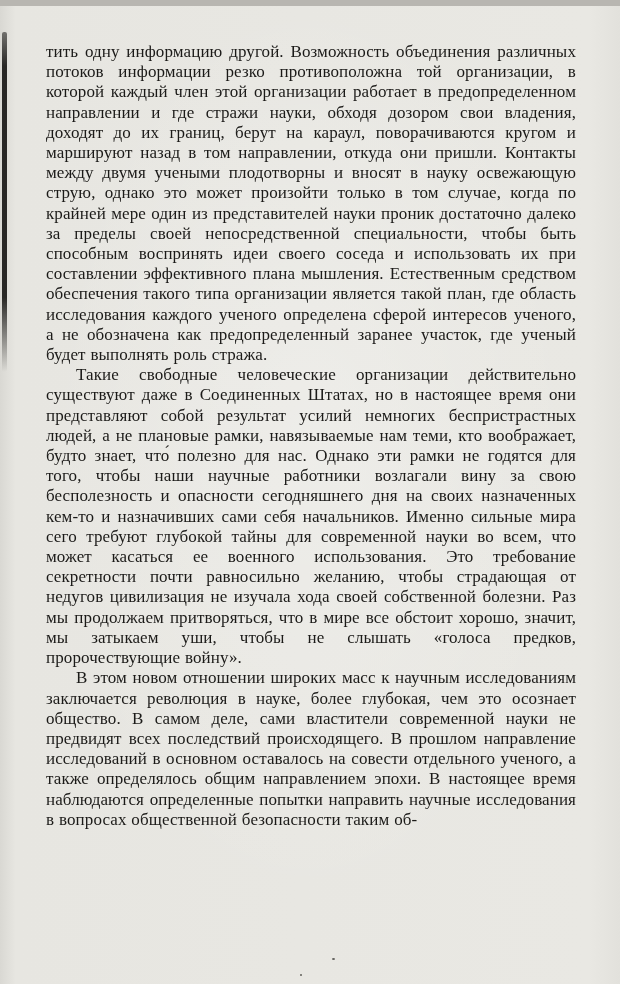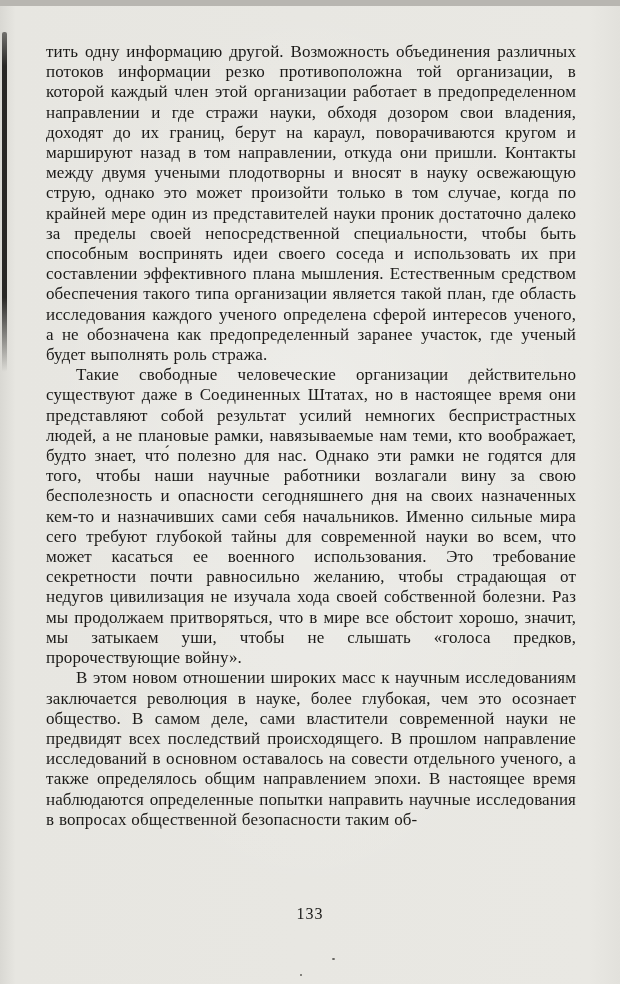--- a/index.html
+++ b/index.html
@@ -82,18 +82,17 @@
 <div class="scan-page">
 
   <div class="binding-shadow"></div>
 
   <div class="text-block">
     <p class="continuation">тить одну информацию другой. Возможность объединения различных потоков информации резко противоположна той организации, в которой каждый член этой организации работает в предопределенном направлении и где стражи науки, обходя дозором свои владения, доходят до их границ, берут на караул, поворачиваются кругом и маршируют назад в том направлении, откуда они пришли. Контакты между двумя учеными плодотворны и вносят в науку освежающую струю, однако это может произойти только в том случае, когда по крайней мере один из представителей науки проник достаточно далеко за пределы своей непосредственной специальности, чтобы быть способным воспринять идеи своего соседа и использовать их при составлении эффективного плана мышления. Естественным средством обеспечения такого типа организации является такой план, где область исследования каждого ученого определена сферой интересов ученого, а не обозначена как предопределенный заранее участок, где ученый будет выполнять роль стража.</p>
     <p>Такие свободные человеческие организации действительно существуют даже в Соединенных Штатах, но в настоящее время они представляют собой результат усилий немногих беспристрастных людей, а не плановые рамки, навязываемые нам теми, кто воображает, будто знает, что́ полезно для нас. Однако эти рамки не годятся для того, чтобы наши научные работники возлагали вину за свою бесполезность и опасности сегодняшнего дня на своих назначенных кем-то и назначивших сами себя начальников. Именно сильные мира сего требуют глубокой тайны для современной науки во всем, что может касаться ее военного использования. Это требование секретности почти равносильно желанию, чтобы страдающая от недугов цивилизация не изучала хода своей собственной болезни. Раз мы продолжаем притворяться, что в мире все обстоит хорошо, значит, мы затыкаем уши, чтобы не слышать «голоса предков, пророчествующие войну».</p>
     <p>В этом новом отношении широких масс к научным исследованиям заключается революция в науке, более глубокая, чем это осознает общество. В самом деле, сами властители современной науки не предвидят всех последствий происходящего. В прошлом направление исследований в основном оставалось на совести отдельного ученого, а также определялось общим направлением эпохи. В настоящее время наблюдаются определенные попытки направить научные исследования в вопросах общественной безопасности таким об-</p>
   </div>
 
-  <div class="page-number">133</div>
 
   <div class="scan-speck speck-1"></div>
   <div class="scan-speck speck-2"></div>
 
 </div>
 
 </body></html>

